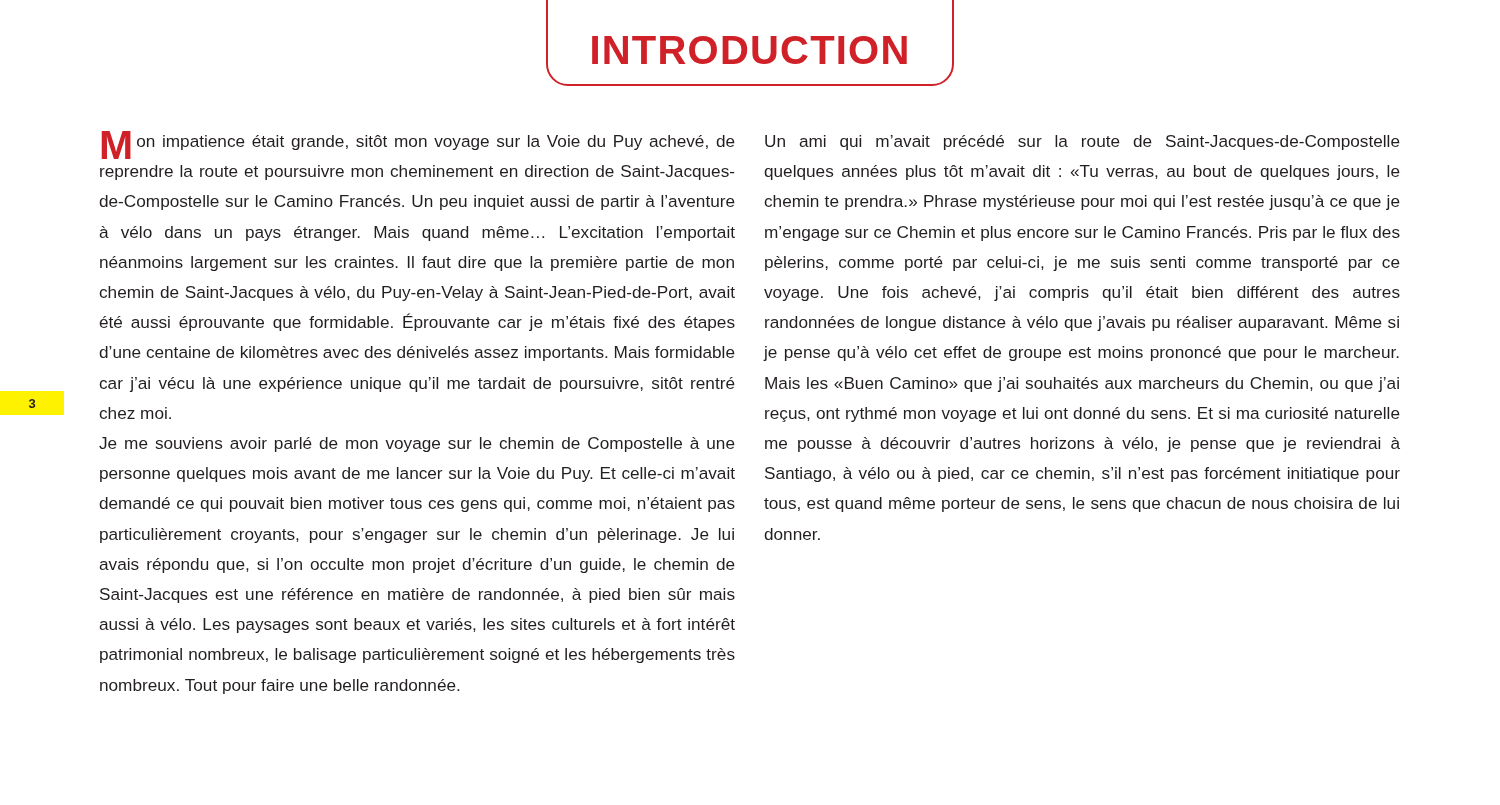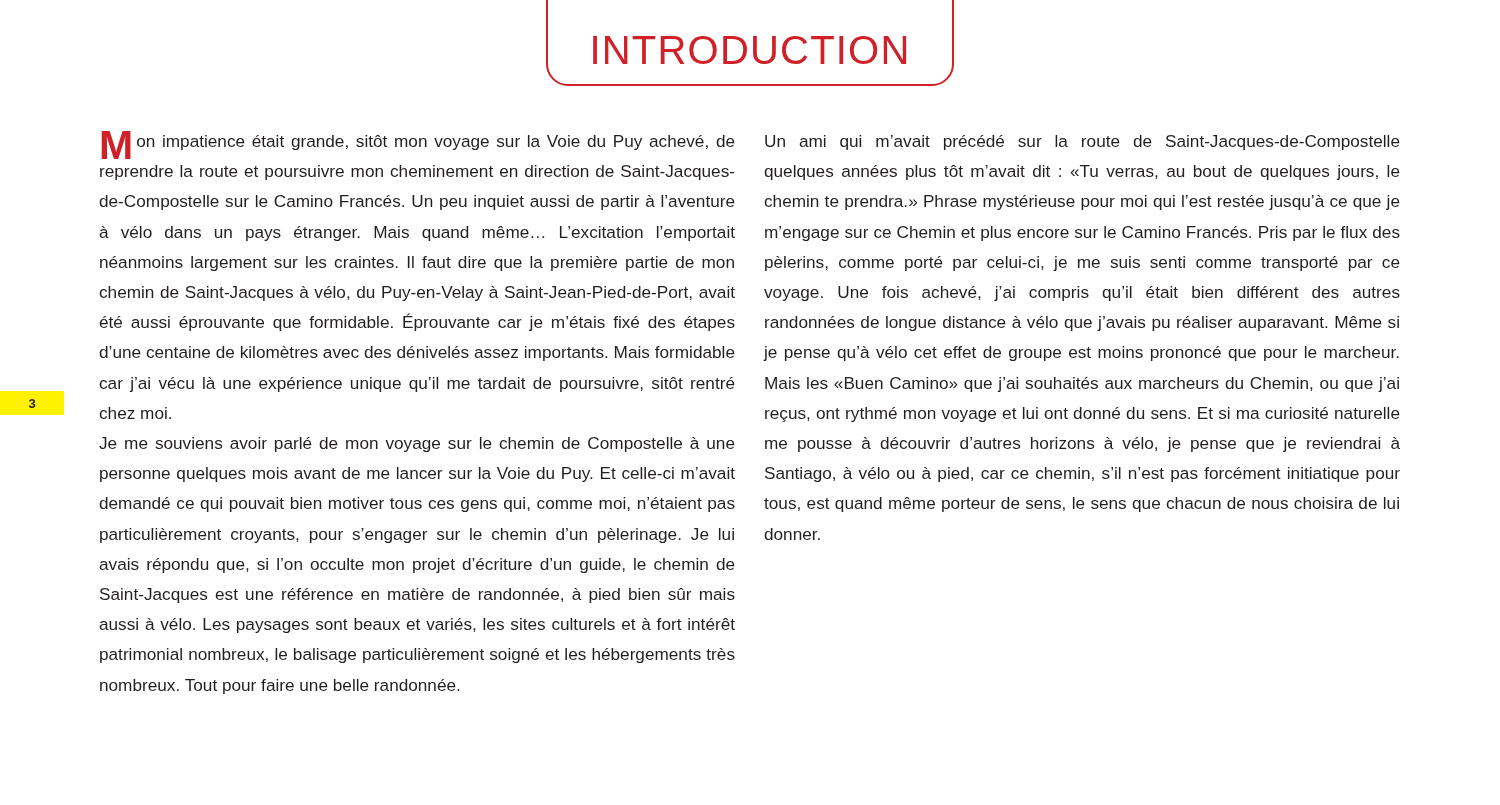--- a/index.html
+++ b/index.html
@@ -26,21 +26,21 @@
     border: 2px solid #cf2127;
     border-radius: 22px;
     box-sizing: border-box;
     background: #ffffff;
     display: flex;
     align-items: flex-end;
     justify-content: center;
   }
   #title-text {
     font-size: 40px;
-    font-weight: normal;
+    font-weight: bold;
     letter-spacing: 1.2px;
     color: #cf2127;
     line-height: 1;
     padding-bottom: 14px;
     white-space: nowrap;
   }
 
   
   #page-number-tab {
     position: absolute;

